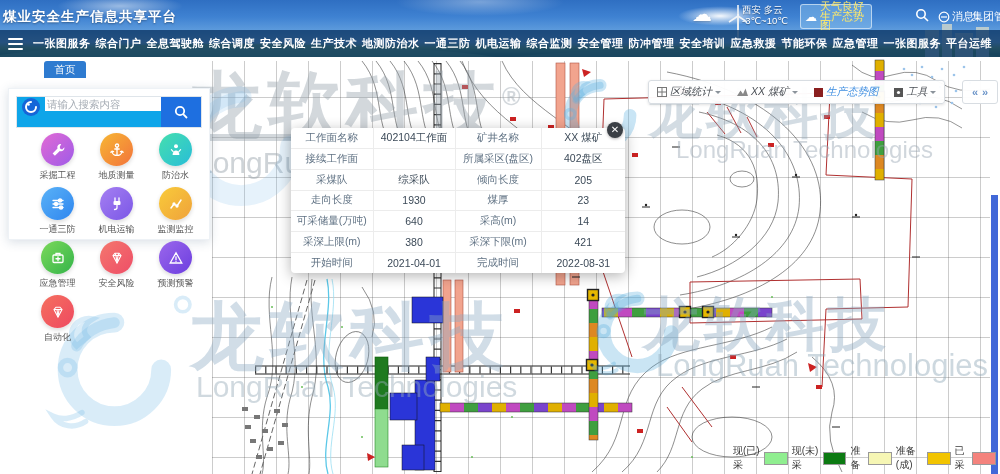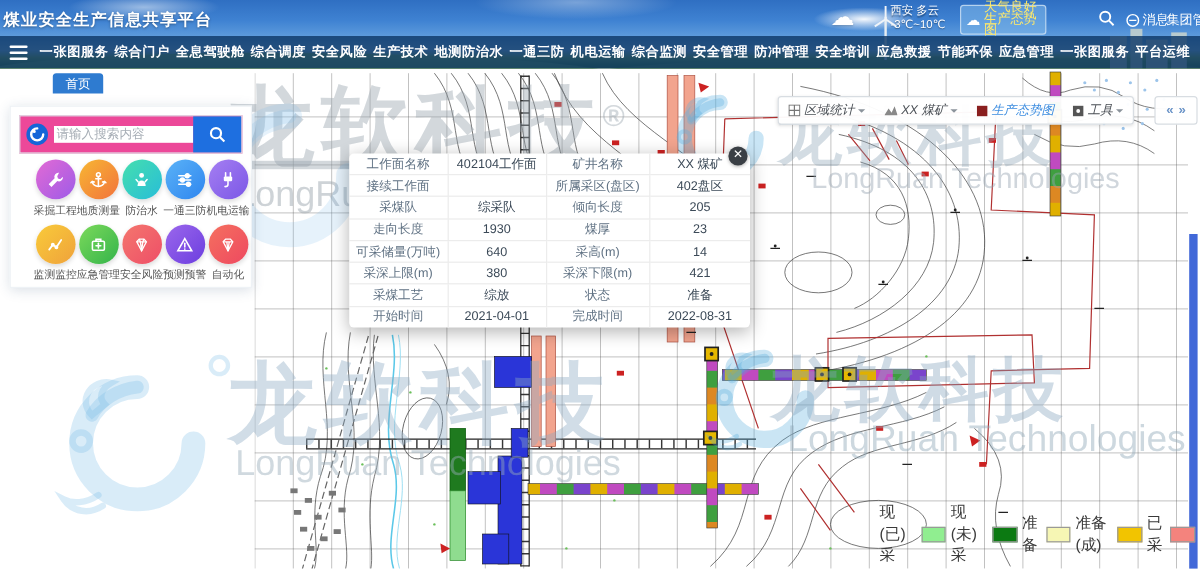--- a/index.html
+++ b/index.html
@@ -37,26 +37,26 @@
   .nav-items{flex:1;display:flex;justify-content:space-between;align-items:center;white-space:nowrap;}
   .nav-item{color:#fff;font-size:11px;letter-spacing:.5px;cursor:pointer;padding:0 2px;}
 
   
   .home-tab{left:8px;top:61px;width:42px;height:17px;background:#2e7bd0;color:#fff;font-size:10.5px;
     display:flex;align-items:center;justify-content:center;border-radius:3px 3px 0 0;z-index:6;margin-left:36px;}
 
   
   .left-card{left:8px;top:88px;width:200px;height:150px;background:#fff;z-index:5;
     box-shadow:0 2px 10px rgba(40,70,110,.18);border:1px solid #eef2f6;}
-  .srch{position:absolute;left:7px;top:7px;right:7px;height:30px;border:1px solid #dfe5ea;display:flex;align-items:center;background:#ec4899;}
+  .srch{position:absolute;left:7px;top:7px;right:7px;height:30px;border:1px solid #dfe5ea;display:flex;align-items:flex-start;background:#0ea5e9;}
   .srch .logo{width:20px;height:20px;margin:0 4px;flex:none;}
   .srch input{flex:1;border:0;outline:none;font-size:10.5px;color:#333;min-width:0;font-family:inherit;}
   .srch input::placeholder{color:#a6adb5;}
   .srch-btn{width:40px;height:30px;background:#1e6fe0;border:0;flex:none;display:flex;align-items:center;justify-content:center;cursor:pointer;}
-  .lgrid{position:absolute;left:19px;top:44px;right:4px;display:grid;grid-template-columns:repeat(5,1fr);row-gap:5px;}
+  .lgrid{position:absolute;left:19px;top:44px;right:4px;display:grid;grid-template-columns:repeat(3,1fr);row-gap:5px;}
   .l-item{display:flex;flex-direction:column;align-items:center;cursor:pointer;}
   .l-circle{width:33px;height:33px;border-radius:50%;display:flex;align-items:center;justify-content:center;box-shadow:0 2px 4px rgba(0,0,0,.15);}
   .l-label{font-size:9px;color:#555;margin-top:3px;white-space:nowrap;}
 
   
   .map{left:212px;top:57px;width:788px;height:417px;z-index:1;}
 
   
   .wm{z-index:2;pointer-events:none;font-family:"Liberation Sans",sans-serif;white-space:nowrap;}
   .wm-cn{font-weight:bold;}
@@ -85,21 +85,21 @@
   .popup table{width:100%;height:100%;border-collapse:collapse;table-layout:fixed;}
   .popup td{border:1px solid #ececec;font-size:10.5px;text-align:center;padding:0 2px;overflow:hidden;white-space:nowrap;}
   .popup td.pl{color:#5f7183;}
   .popup td.pv{color:#3c4a58;}
   .popup tr:first-child td{border-top:0;} .popup tr:last-child td{border-bottom:0;}
   .popup td:first-child{border-left:0;} .popup td:last-child{border-right:0;}
   .popup-close{position:absolute;right:2px;top:-6px;width:16px;height:16px;border-radius:50%;background:#3a3f45;
     color:#fff;font-size:10px;line-height:16px;text-align:center;cursor:pointer;box-shadow:0 1px 3px rgba(0,0,0,.3);}
 
   
-  .legend{left:733px;bottom:2px;display:flex;align-items:center;z-index:5;font-size:13px;color:#3a3a3a;}
+  .legend{left:733px;bottom:2px;display:flex;align-items:center;z-index:5;font-size:10px;color:#3a3a3a;}
   .legend .sw{width:27px;height:11px;border:1px solid #999;margin:0 4px 0 2px;}
   .blue-strip{left:991px;top:195px;width:7px;height:279px;background:#4168d8;z-index:3;}
 
   .swirl{pointer-events:none;z-index:2;}
 </style>
 </head>
 <body>
 
 <div class="topbar">
   <div class="hill"></div>
@@ -610,26 +610,20 @@
       <td class="pl">采高(m)</td>
           <td class="pv">14</td>
         </tr>
     <tr>
       <td class="pl">采深上限(m)</td>
           <td class="pv">380</td>
       <td class="pl">采深下限(m)</td>
           <td class="pv">421</td>
         </tr>
     <tr>
-      <td class="pl">采煤工艺</td>
-          <td class="pv">综放</td>
-      <td class="pl">状态</td>
-          <td class="pv">准备</td>
-        </tr>
-    <tr>
       <td class="pl">开始时间</td>
           <td class="pv">2021-04-01</td>
       <td class="pl">完成时间</td>
           <td class="pv">2022-08-31</td>
         </tr>
   </tbody>
     </table>
 </div>
 
 <div class="abs legend">

